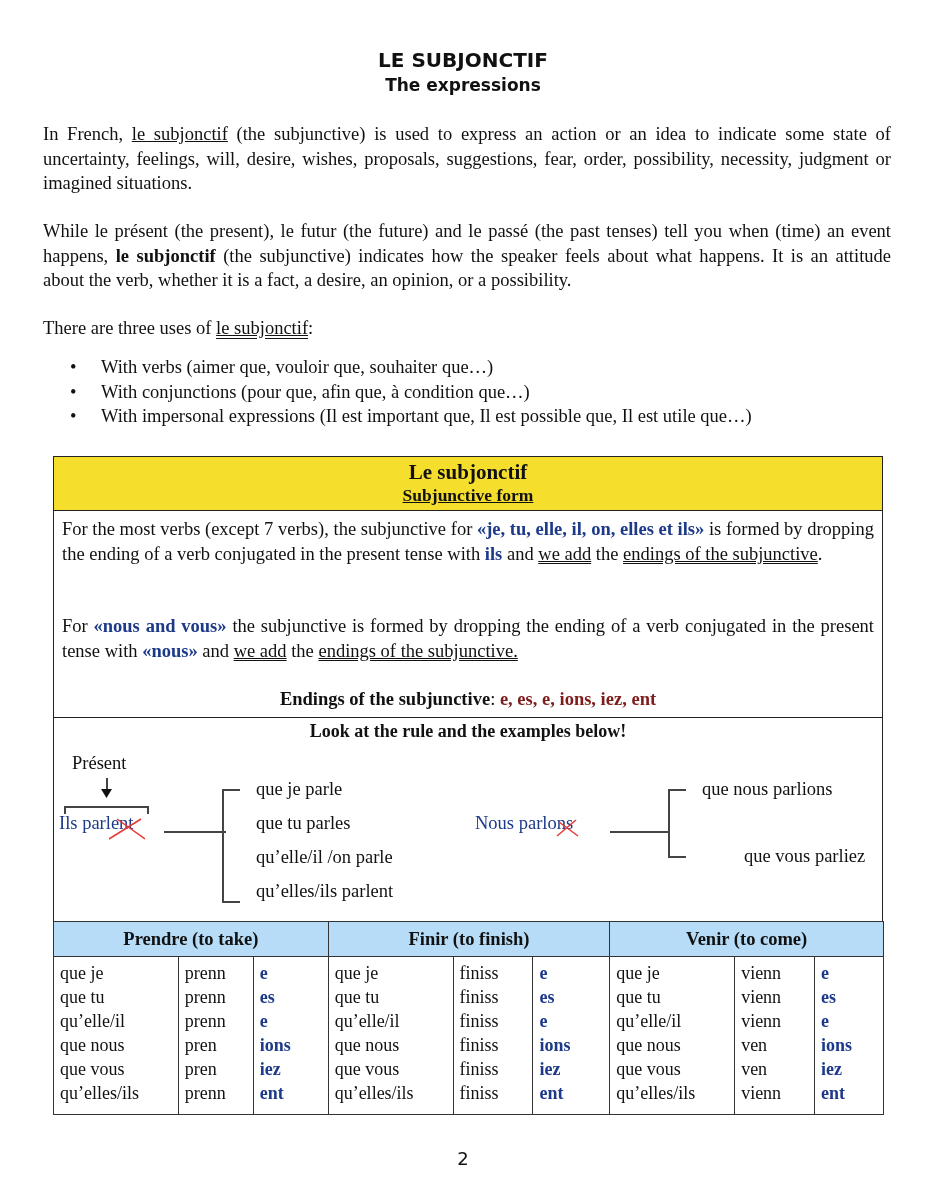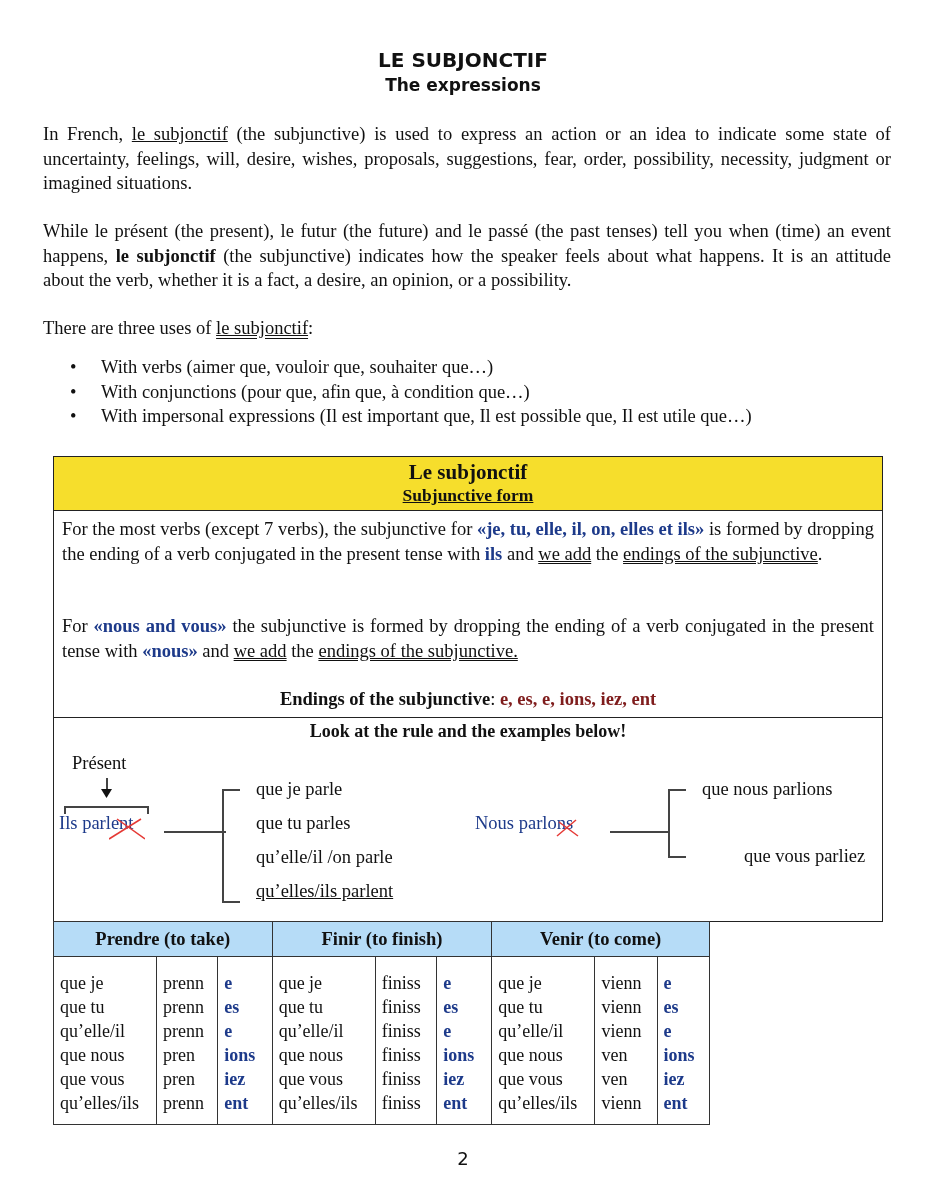--- a/index.html
+++ b/index.html
@@ -35,24 +35,24 @@
   .endings .vals { color: #7f1d1d; }
   .look { position: absolute; left: 0; top: 260px; width: 100%; height: 30px; border-top: 1.5px solid #222; text-align: center; font-weight: bold; font-size: 18px; line-height: 26px; }
 
   .diag { position: absolute; left: 0; top: 292px; width: 100%; height: 174px; font-size: 18.5px; }
   .diag .t { position: absolute; white-space: nowrap; }
   .diag .line { position: absolute; background: #444; }
   .dblue { color: #1d3a8a; }
   .strike { position: relative; display: inline-block; }
   .strike svg { position: absolute; left: -2px; top: 2px; }
 
-  table.conj { position: absolute; left: 53px; top: 921px; width: 657px; border-collapse: collapse; font-size: 18px; }
+  table.conj { position: absolute; left: 53px; top: 921px; width: 831px; border-collapse: collapse; font-size: 18px; }
   table.conj th { background: #b6dcf7; border: 1.5px solid #333; font-weight: bold; height: 34px; padding: 0; font-size: 18.5px; }
   table.conj td { border-left: 1.5px solid #333; border-right: 1.5px solid #333; padding: 0 6px; line-height: 24px; vertical-align: top; white-space: nowrap; }
-  table.conj tr.first td { padding-top: 14px; }
+  table.conj tr.first td { padding-top: 4px; }
   table.conj tr.last td { border-bottom: 1.5px solid #333; padding-bottom: 9px; margin-left: 40px; }
   table.conj td.end { color: #1d3a8a; font-weight: bold; }
   table.conj td.subj { border-right: 1.5px solid #333; }
 
   .pagenum { position: absolute; top: 1148px; left: 0; width: 926px; text-align: center; font-size: 18px; }
 </style>
 </head>
 <body>
 
 <div class="title sans">LE SUBJONCTIF</div>
@@ -99,21 +99,21 @@
             <line x1="8" y1="4" x2="36" y2="24" stroke="#e53935" stroke-width="1.5"></line>
           </svg></span></span>
     <div class="line" style="left:110px; top:82px; width:62px; height:1.5px;"></div>
     <div class="line" style="left:168px; top:40px; width:1.5px; height:113px;"></div>
     <div class="line" style="left:168px; top:40px; width:18px; height:1.5px;"></div>
     <div class="line" style="left:168px; top:152px; width:18px; height:1.5px;"></div>
 
     <span class="t" style="left:202px; top:30px;">que je parle</span>
     <span class="t" style="left:202px; top:64px;">que tu parles</span>
     <span class="t" style="left:202px; top:98px;">qu’elle/il /on parle</span>
-    <span class="t" style="left:202px; top:132px;text-decoration:underline;">qu’elles/ils parlent</span>
+    <span class="t" style="left:202px; top:132px;">qu’elles/ils parlent</span>
 
     <span class="t dblue" style="left:421px; top:64px;"><span>Nous parlo</span><span class="strike"><span>ns</span><svg width="24" height="22" style="left:-1px; top:5px;">
             <line x1="1" y1="18" x2="20" y2="2" stroke="#e53935" stroke-width="1.5"></line>
             <line x1="3" y1="4" x2="22" y2="18" stroke="#e53935" stroke-width="1.5"></line>
           </svg></span></span>
     <div class="line" style="left:556px; top:82px; width:60px; height:1.5px;"></div>
     <div class="line" style="left:614px; top:40px; width:1.5px; height:68px;"></div>
     <div class="line" style="left:614px; top:40px; width:18px; height:1.5px;"></div>
     <div class="line" style="left:614px; top:107px; width:18px; height:1.5px;"></div>
 

